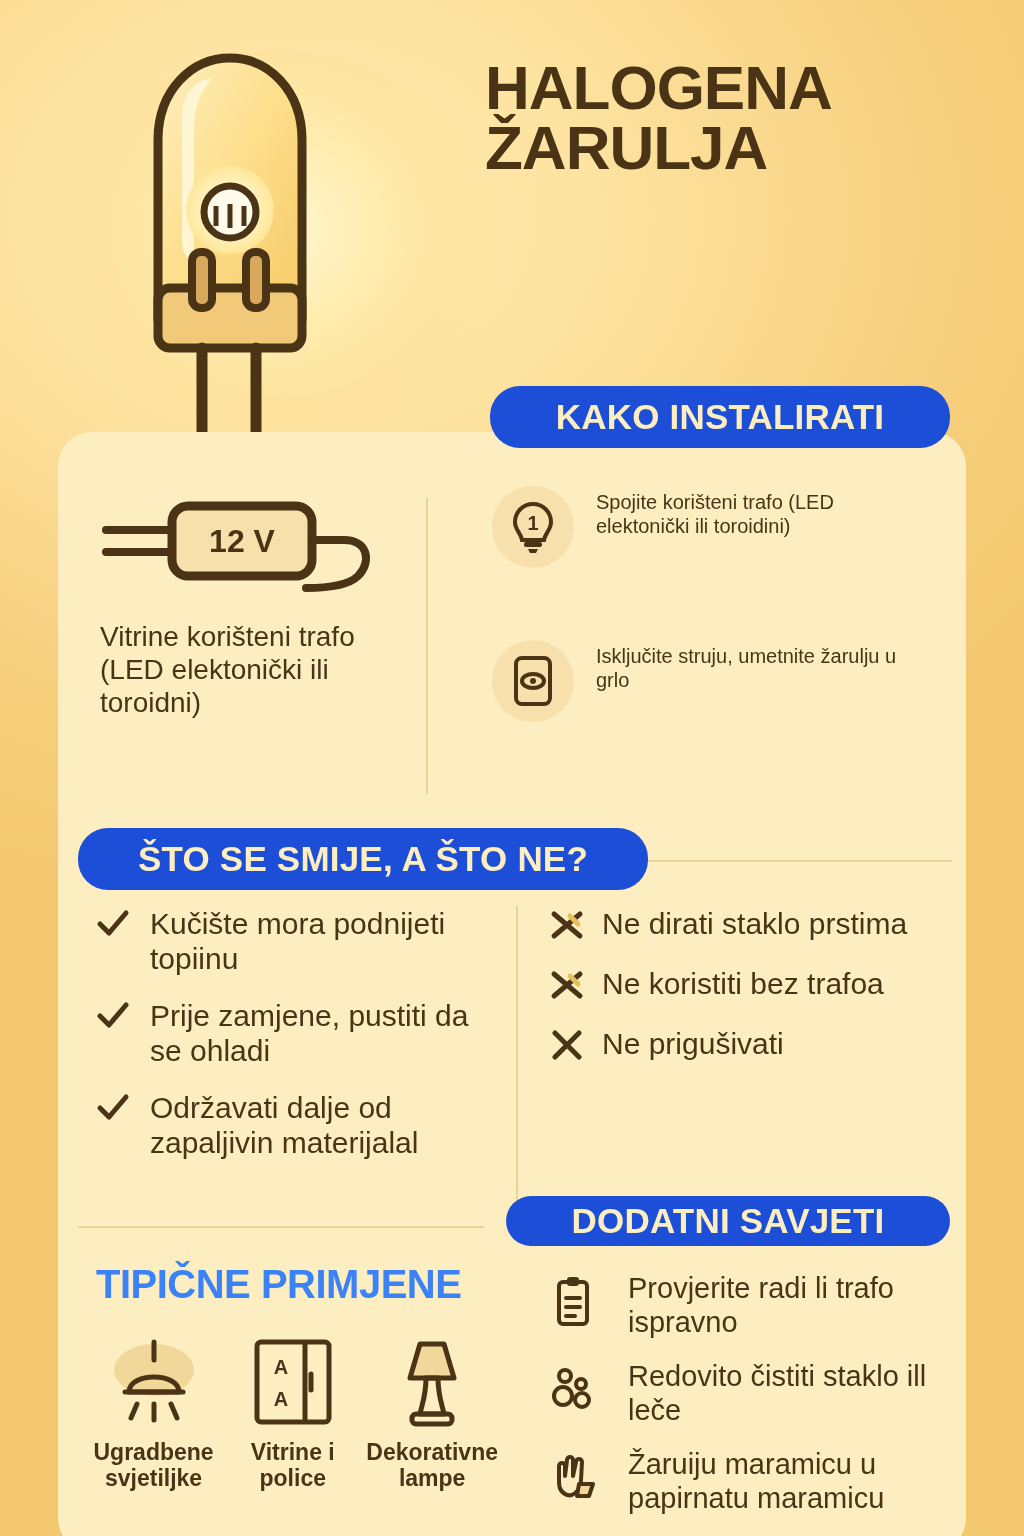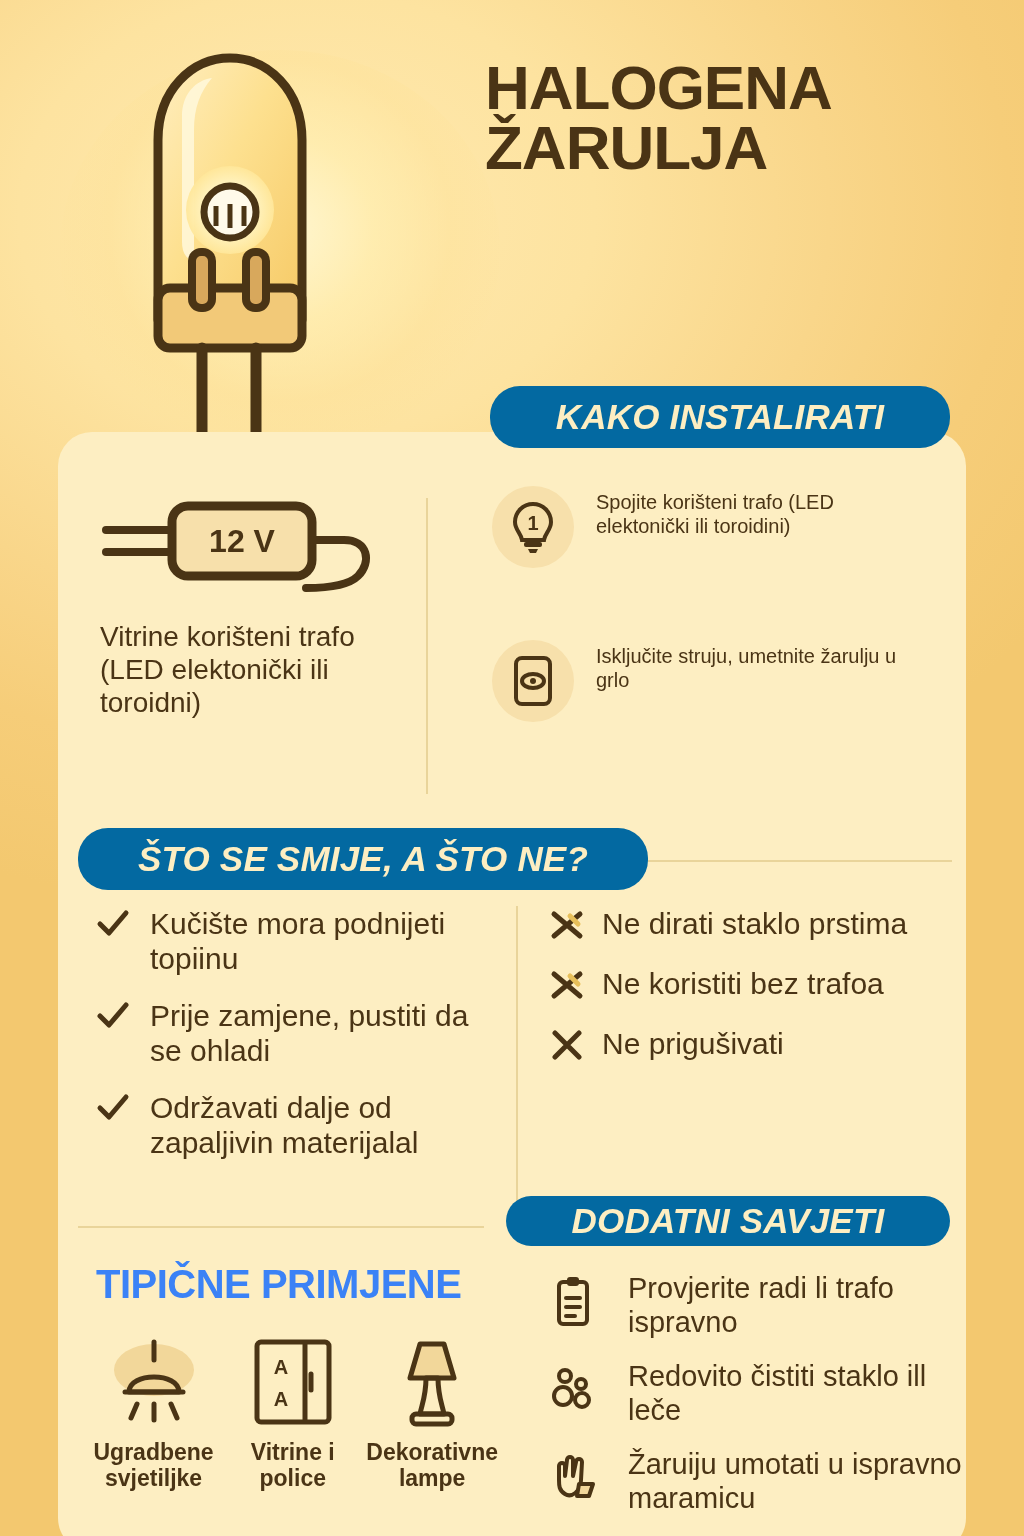--- a/index.html
+++ b/index.html
@@ -48,28 +48,27 @@
     position: absolute;
     left: 58px; top: 432px;
     width: 908px; height: 1120px;
     background: #fdeec2;
     border-radius: 34px;
   }
 
   
   .pill {
     position: absolute;
-    background: #0369a1;
+    background: #1d4ed8;
     color: #fdeec2;
     font-weight: bold;
     border-radius: 30px;
     display: flex; align-items: center; justify-content: center;
     letter-spacing: 0.2px;
     white-space: nowrap;
-    font-style: italic;
   }
   #pill-install { left: 490px; top: 386px; width: 460px; height: 62px; font-size: 35px; }
   #pill-dos     { left: 78px;  top: 828px; width: 570px; height: 62px; font-size: 35px; }
   #pill-tips    { left: 506px; top: 1196px; width: 444px; height: 50px; font-size: 35px; }
 
   
   .trafo-block { position: absolute; left: 100px; top: 490px; width: 320px; }
   .trafo-svg { display: block; }
   .trafo-caption {
     margin-top: 10px;
@@ -336,15 +335,15 @@
     </span>
     <span class="tip-text">Redovito čistiti staklo ill leče</span>
   </div>
   <div class="tip">
     <span class="tip-icon">
       <svg width="48" height="52" viewBox="0 0 48 52">
         <path d="M10 30 L10 16 C10 12 16 12 16 16 L16 26 L18 10 C18 6 24 6 24 10 L24 26 L27 12 C27 8 33 8 33 12 L32 30 C32 42 22 48 16 44 C10 40 10 36 10 30 Z" fill="none" stroke="#4a3415" stroke-width="4" stroke-linejoin="round"></path>
         <path d="M30 34 L44 34 L40 46 L28 46 Z" fill="#f2d79a" stroke="#4a3415" stroke-width="4" stroke-linejoin="round"></path>
       </svg>
     </span>
-    <span class="tip-text">Žaruiju umotati u ispravno maramicu</span>
+    <span class="tip-text">Žaruiju maramicu u papirnatu maramicu</span>
   </div>
 </div>
 
 </body></html>

